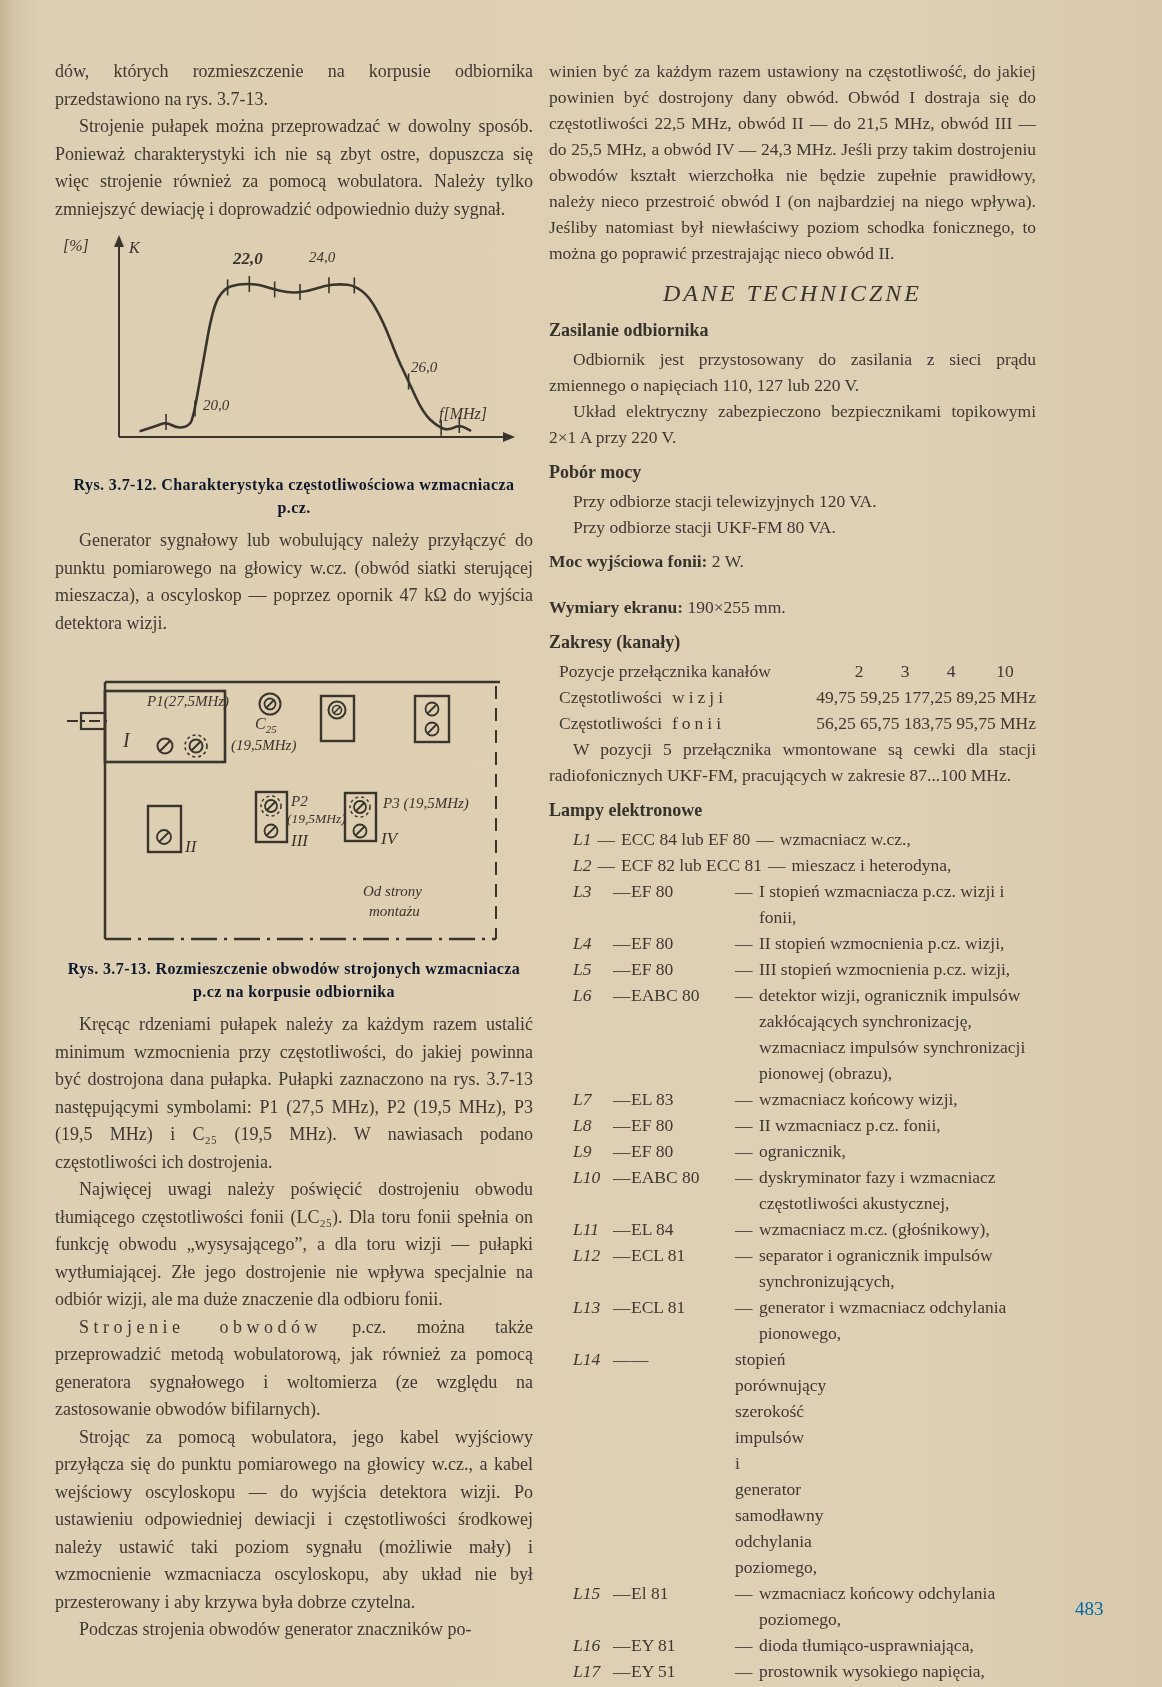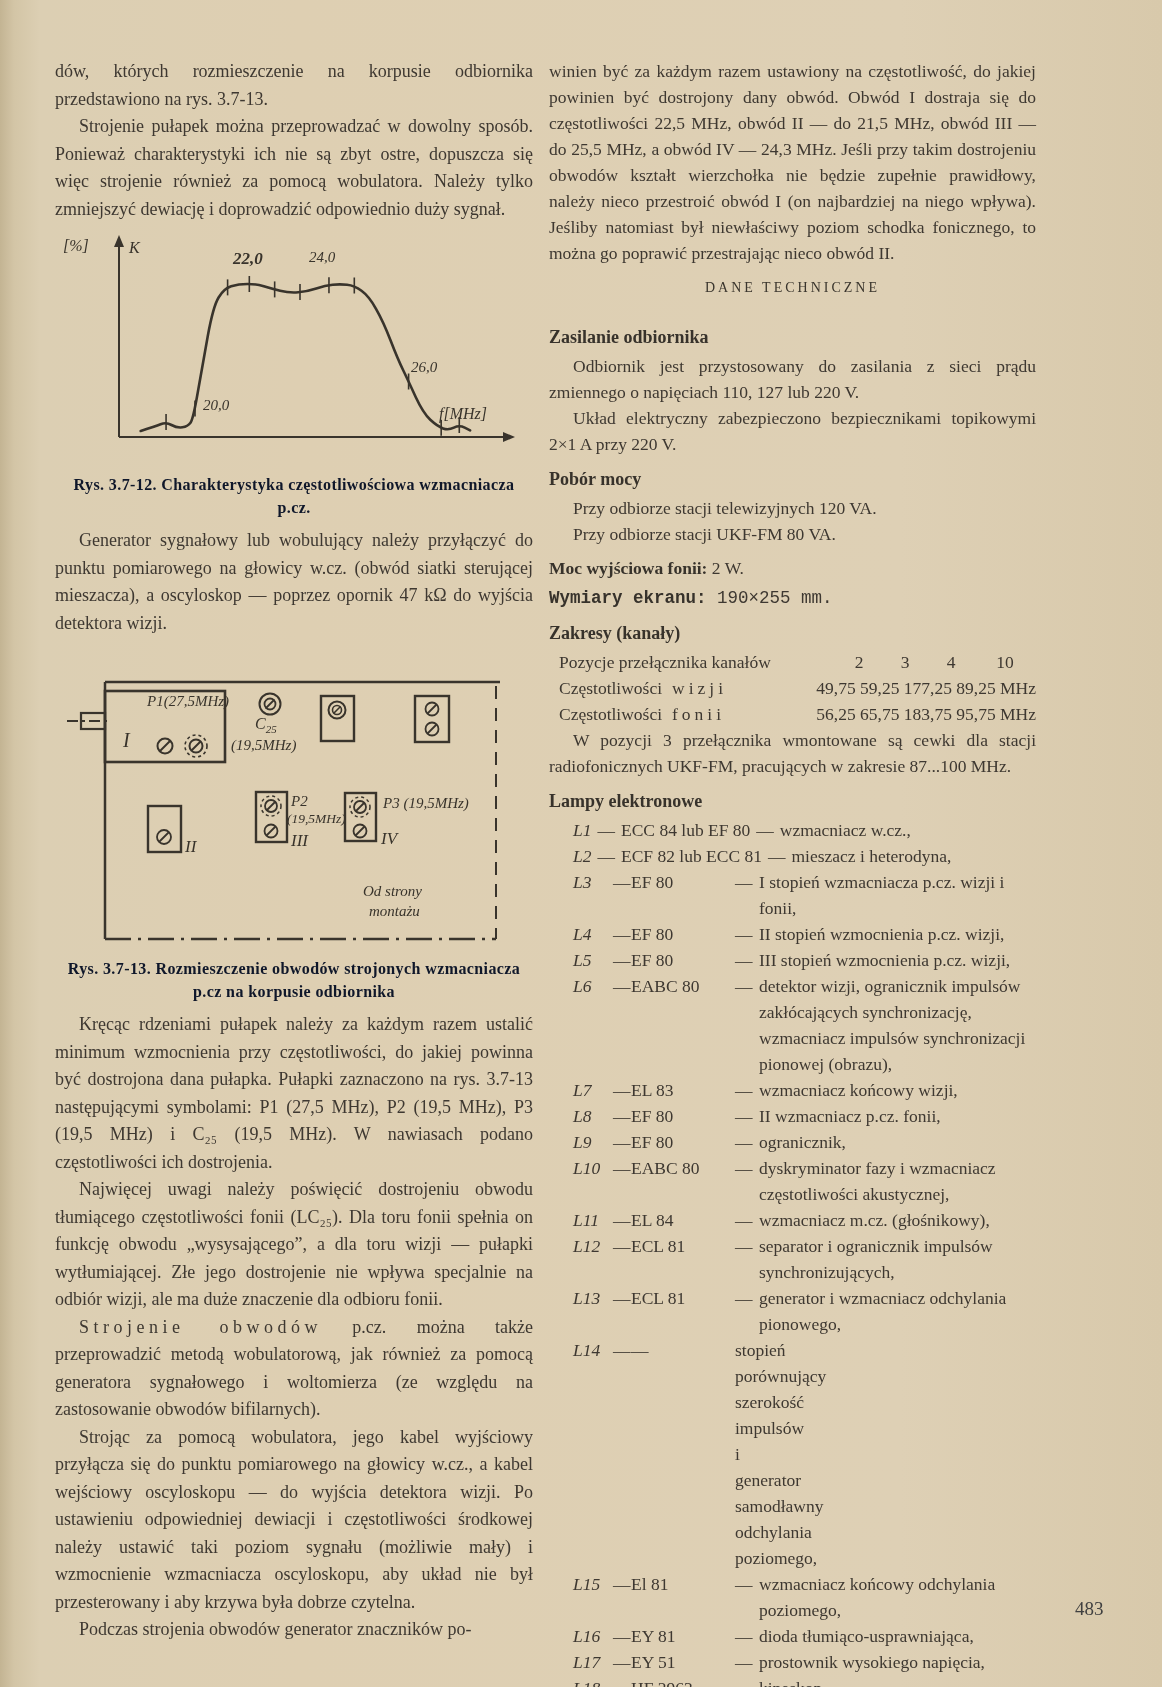--- a/index.html
+++ b/index.html
@@ -52,36 +52,36 @@
   #d-p2f{left:224px;top:162px;font-size:13.5px;}
   #d-numIII{left:228px;top:182px;font-size:17px;}
   #d-p3{left:320px;top:146px;}
   #d-numIV{left:318px;top:180px;font-size:17px;}
   #d-numII{left:122px;top:188px;font-size:17px;}
   #d-note1{left:300px;top:234px;}
   #d-note2{left:306px;top:254px;}
   .subsc{font-size:11px;vertical-align:-4px;letter-spacing:0;}
 
   
-  .r-title{font-size:14px;font-weight:normal;text-align:center;letter-spacing:3px;margin:14px 0 28px 0;color:#3a352d;}
+  .r-title{font-size:24px;font-weight:normal;text-align:center;letter-spacing:3px;margin:14px 0 10px 0;color:#3a352d;font-style:italic;}
   .r-head{font-size:18px;font-weight:bold;color:#37322b;margin:9px 0 3px 0;line-height:26px;}
   .r-line{font-size:17.5px;line-height:26px;}
   .ind{padding-left:24px;}
   .ch-row{display:flex;font-size:17.5px;line-height:26px;padding-left:10px;}
   .ch-pos{display:flex;margin-left:auto;}
   .ch-pos span{display:inline-block;text-align:center;}
   .ch-freq{margin-left:auto;white-space:nowrap;}
   #lamps-list{margin:2px 0 0 24px;}
   .lamp{display:grid;grid-template-columns:40px 18px 104px 24px 1fr;font-size:17.5px;line-height:26px;}
   .lamp-inline{display:block;font-size:17.5px;line-height:26px;}
   .lamp-inline .lid{font-style:italic;}
   .lamp-inline span{margin-right:6px;}
   .lid{font-style:italic;}
   .ldesc{text-align:left;}
-  #page-num{position:absolute;top:1598px;left:1075px;font-size:19px;color:#404040;}
+  #page-num{position:absolute;top:1598px;left:1075px;font-size:19px;color:#0369a1;}
 </style>
 </head>
 <body>
 
 <div id="left-col" class="col">
 
   <p class="para">dów, których rozmieszczenie na korpusie odbiornika przedstawiono na rys. 3.7-13.</p>
   <p class="para indent">Strojenie pułapek można przeprowadzać w dowolny sposób. Ponieważ charakterystyki ich nie są zbyt ostre, dopuszcza się więc strojenie również za pomocą wobulatora. Należy tylko zmniejszyć dewiację i doprowadzić odpowiednio duży sygnał.</p>
 
   <div id="fig1">
@@ -225,21 +225,21 @@
   <p class="r-head">Zasilanie odbiornika</p>
   <p class="para indent">Odbiornik jest przystosowany do zasilania z sieci prądu zmiennego o napięciach 110, 127 lub 220 V.</p>
 
   <p class="para indent">Układ elektryczny zabezpieczono bezpiecznikami topikowymi 2×1 A przy 220 V.</p>
 
   <p class="r-head">Pobór mocy</p>
   <p class="r-line ind">Przy odbiorze stacji telewizyjnych 120 VA.</p>
   <p class="r-line ind">Przy odbiorze stacji UKF-FM 80 VA.</p>
 
   <p class="r-line" style="margin-top:8px;"><b>Moc wyjściowa fonii:</b> <span>2 W.</span></p>
-  <p class="r-line" style="margin-top:4px;font-family:Liberation Mono, monospace;"><b>Wymiary ekranu:</b> <span>190×255 mm.</span></p>
+  <p class="r-line" style="margin-top:20px;"><b>Wymiary ekranu:</b> <span>190×255 mm.</span></p>
 
   <p class="r-head">Zakresy (kanały)</p>
   <div class="ch-row">
     <span>Pozycje przełącznika kanałów</span>
     <span class="ch-pos">
       <span style="width:46px;">2</span>
       <span style="width:46px;">3</span>
       <span style="width:46px;">4</span>
       <span style="width:62px;">10</span>
     </span>
@@ -247,21 +247,21 @@
   <div class="ch-row">
     <span>Częstotliwości</span>
     <span class="sp2" style="margin-left:10px;">wizji</span>
     <span class="ch-freq">49,75 59,25 177,25 89,25 MHz</span>
   </div>
   <div class="ch-row">
     <span>Częstotliwości</span>
     <span class="sp2" style="margin-left:10px;">fonii</span>
     <span class="ch-freq">56,25 65,75 183,75 95,75 MHz</span>
   </div>
-  <p class="para indent">W pozycji 3 przełącznika wmontowane są cewki dla stacji radiofonicznych UKF-FM, pracujących w zakresie 87...100 MHz.</p>
+  <p class="para indent">W pozycji 5 przełącznika wmontowane są cewki dla stacji radiofonicznych UKF-FM, pracujących w zakresie 87...100 MHz.</p>
 
   <p class="r-head">Lampy elektronowe</p>
   <div id="lamps-list">
       <div class="lamp-inline"><span class="lid">L1</span><span class="ldash">—</span><span class="ltube">ECC 84 lub EF 80</span><span class="ldash2">—</span><span class="ldesc">wzmacniacz w.cz.,</span></div>
       <div class="lamp-inline"><span class="lid">L2</span><span class="ldash">—</span><span class="ltube">ECF 82 lub ECC 81</span><span class="ldash2">—</span><span class="ldesc">mieszacz i heterodyna,</span></div>
       <div class="lamp">
         <span class="lid">L3</span>
         <span class="ldash">—</span>
         <span class="ltube">EF 80</span>
         <span class="ldash2">—</span>

